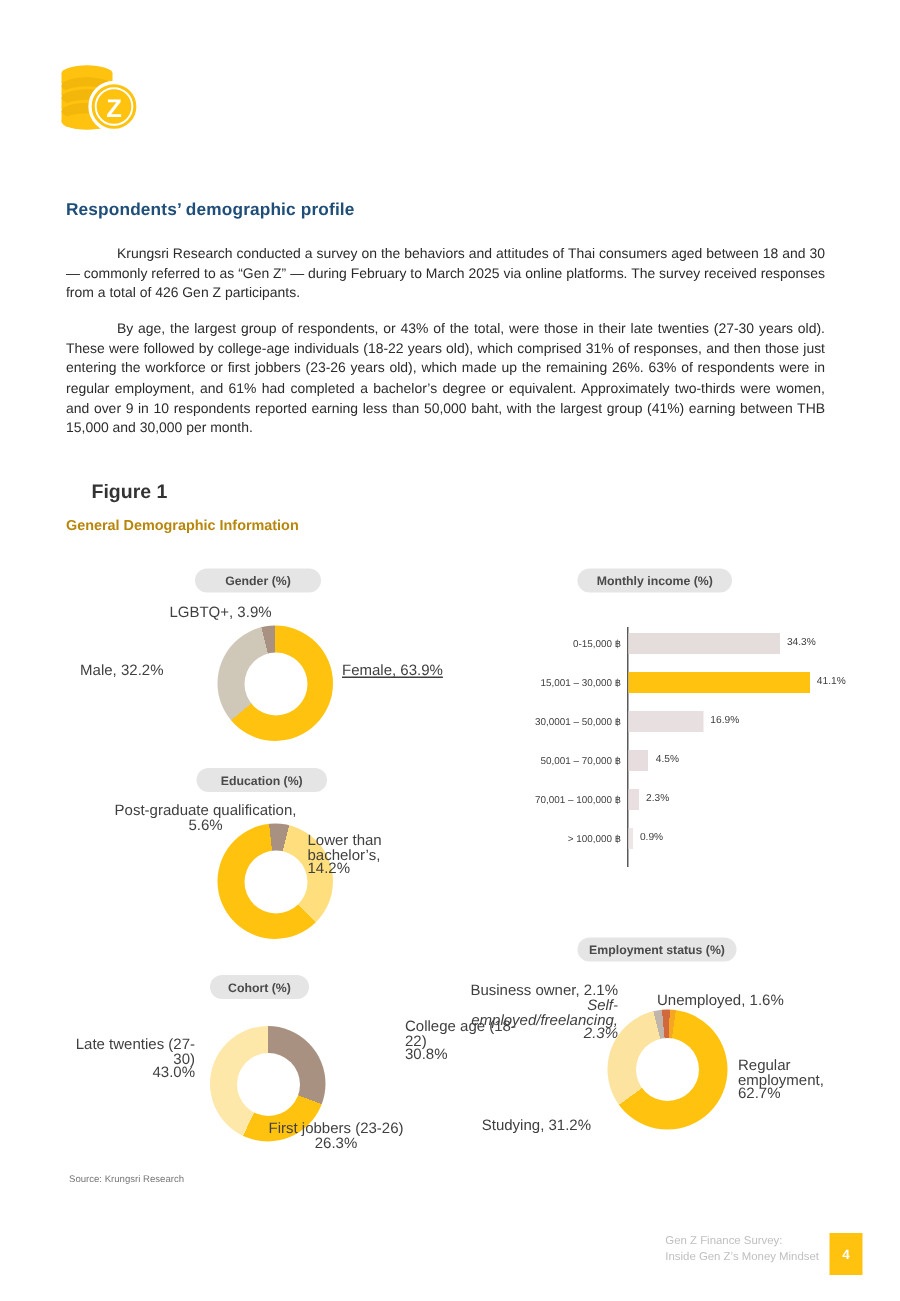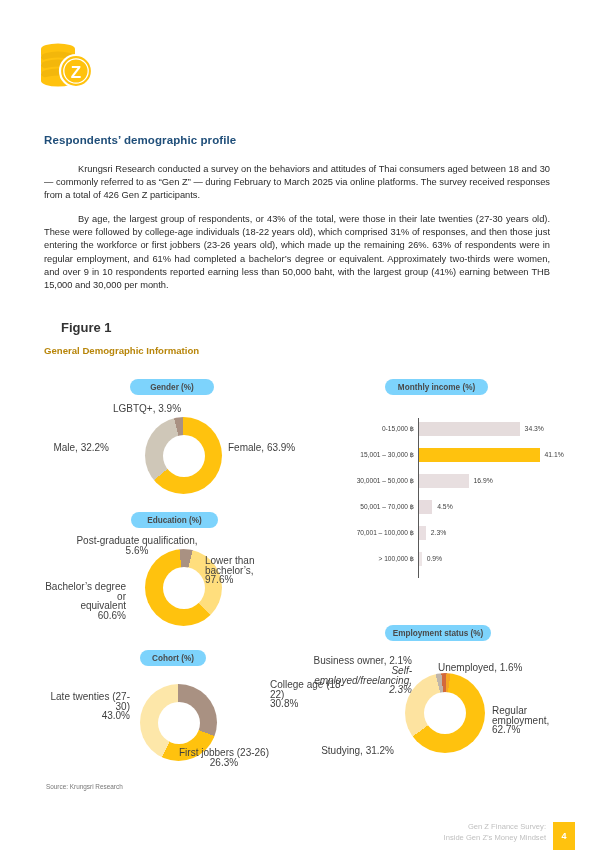--- a/index.html
+++ b/index.html
@@ -33,21 +33,21 @@
 
   .fig-no{
     position:absolute;left:61px;top:320px;font-size:13px;font-weight:bold;color:#333;
   }
   .fig-title{
     position:absolute;left:44px;top:345px;font-size:9.6px;font-weight:bold;color:#B8860B;
   }
 
   
   .pill{
-    position:absolute;background:#7dd3fc;border-radius:11px;
+    position:absolute;background:#e5e5e5;border-radius:11px;
     font-size:8.2px;font-weight:bold;color:#4a4a4a;
     display:flex;align-items:center;justify-content:center;
     height:16px;
   }
 
   
   .donut-wrap{position:absolute;}
   .donut{border-radius:50%;position:relative;}
   .donut::after{
     content:"";position:absolute;border-radius:50%;background:#fff;
@@ -66,21 +66,21 @@
   .bname{
     position:absolute;right:170px;top:7px;width:130px;text-align:right;
     font-size:6.6px;color:#404040;white-space:nowrap;
   }
   .bbar{position:absolute;left:61px;top:4px;height:14px;}
   .bval{position:absolute;top:7px;font-size:6.8px;color:#404040;white-space:nowrap;}
 
   
   .source{position:absolute;left:46px;top:783px;font-size:6.4px;color:#777;}
   .footer{
-    position:absolute;right:54px;top:822px;text-align:right;
+    position:absolute;right:54px;top:822px;text-align:left;
     font-size:7.6px;line-height:10.5px;color:#BFBFBF;
   }
   .pagebox{
     position:absolute;right:25px;top:822px;width:22px;height:28px;
     background:#FFC20E;color:#fff;font-size:9px;font-weight:bold;
     display:flex;align-items:center;justify-content:center;
   }
 </style>
 <style>#donut-gender::after{width:42px;height:42px;}</style><style>#donut-education::after{width:42px;height:42px;}</style><style>#donut-cohort::after{width:42px;height:42px;}</style><style>#donut-employment::after{width:42px;height:42px;}</style></head>
 <body>
@@ -118,21 +118,21 @@
   <div class="para" id="para2"><span class="ind"></span><span>By age, the largest group of respondents, or 43% of the total, were those in their late twenties (27-30 years old). These were followed by college-age individuals (18-22 years old), which comprised 31% of responses, and then those just entering the workforce or first jobbers (23-26 years old), which made up the remaining 26%. 63% of respondents were in regular employment, and 61% had completed a bachelor’s degree or equivalent. Approximately two-thirds were women, and over 9 in 10 respondents reported earning less than 50,000 baht, with the largest group (41%) earning between THB 15,000 and 30,000 per month.</span></div>
 
   <div class="fig-no">Figure 1</div>
   <div class="fig-title">General Demographic Information</div>
 
   <div class="pill" style="left:130px;top:379px;width:84px;">Gender (%)</div>
   <div class="donut-wrap" style="left:145px;top:417px;">
     <div class="donut" id="donut-gender" style="width: 77px; height: 77px; background: conic-gradient(rgb(255, 194, 14) 0deg, rgb(255, 194, 14) 230.04deg, rgb(207, 199, 184) 230.04deg, rgb(207, 199, 184) 345.96deg, rgb(169, 145, 130) 345.96deg, rgb(169, 145, 130) 360deg);"></div>
   </div>
   <div class="lbl r" style="left:47px;top:443px;width:62px;">Male, 32.2%</div>
-  <div class="lbl" style="left:228px;top:443px;width:80px;">Female, 63.9%</div>
+  <div class="lbl" style="left:228px;top:443px;width:80px;text-decoration:underline;">Female, 63.9%</div>
   <div class="lbl c" style="left:104px;top:404px;width:86px;">LGBTQ+, 3.9%</div>
 
   <div class="pill" style="left:385px;top:379px;width:103px;">Monthly income (%)</div>
   <div class="bars">
     <div class="axis"></div>
     <div id="income-rows">
         <div class="brow" style="top: 0px;">
           <div class="bname">0-15,000 ฿</div>
           <div class="bbar" style="width: 100.613px; background: rgb(229, 220, 220);"></div>
           <div class="bval" style="left: 166.613px;">34.3%</div>
@@ -165,24 +165,21 @@
       </div>
   </div>
 
   <div class="pill" style="left:131px;top:512px;width:87px;">Education (%)</div>
   <div class="donut-wrap" style="left:145px;top:549px;">
     <div class="donut" id="donut-education" style="width: 77px; height: 77px; background: conic-gradient(from 14deg, rgb(255, 222, 125) 0deg, rgb(255, 222, 125) 121.68deg, rgb(255, 194, 14) 121.68deg, rgb(255, 194, 14) 339.84deg, rgb(169, 145, 130) 339.84deg, rgb(169, 145, 130) 360deg);"></div>
   </div>
   <div class="lbl c" style="left:76px;top:536px;width:122px;">Post-graduate qualification,
 5.6%</div>
   <div class="lbl" style="left:205px;top:556px;width:82px;">Lower than bachelor’s,
-97.6%</div>
-  <div class="lbl r" style="left:44px;top:582px;width:82px;">Bachelor’s degree or
-equivalent
-60.6%</div>
+14.2%</div>
 
   <div class="pill" style="left:140px;top:650px;width:66px;">Cohort (%)</div>
   <div class="donut-wrap" style="left:140px;top:684px;">
     <div class="donut" id="donut-cohort" style="width: 77px; height: 77px; background: conic-gradient(rgb(169, 145, 130) 0deg, rgb(169, 145, 130) 110.77deg, rgb(255, 194, 14) 110.77deg, rgb(255, 194, 14) 205.35deg, rgb(253, 231, 169) 205.35deg, rgb(253, 231, 169) 360deg);"></div>
   </div>
   <div class="lbl r" style="left:44px;top:692px;width:86px;">Late twenties (27-30)
 43.0%</div>
   <div class="lbl" style="left:222px;top:680px;width:84px;margin-left:48px;">College age (18-22)
 30.8%</div>
   <div class="lbl c" style="left:178px;top:748px;width:92px;">First jobbers (23-26)

